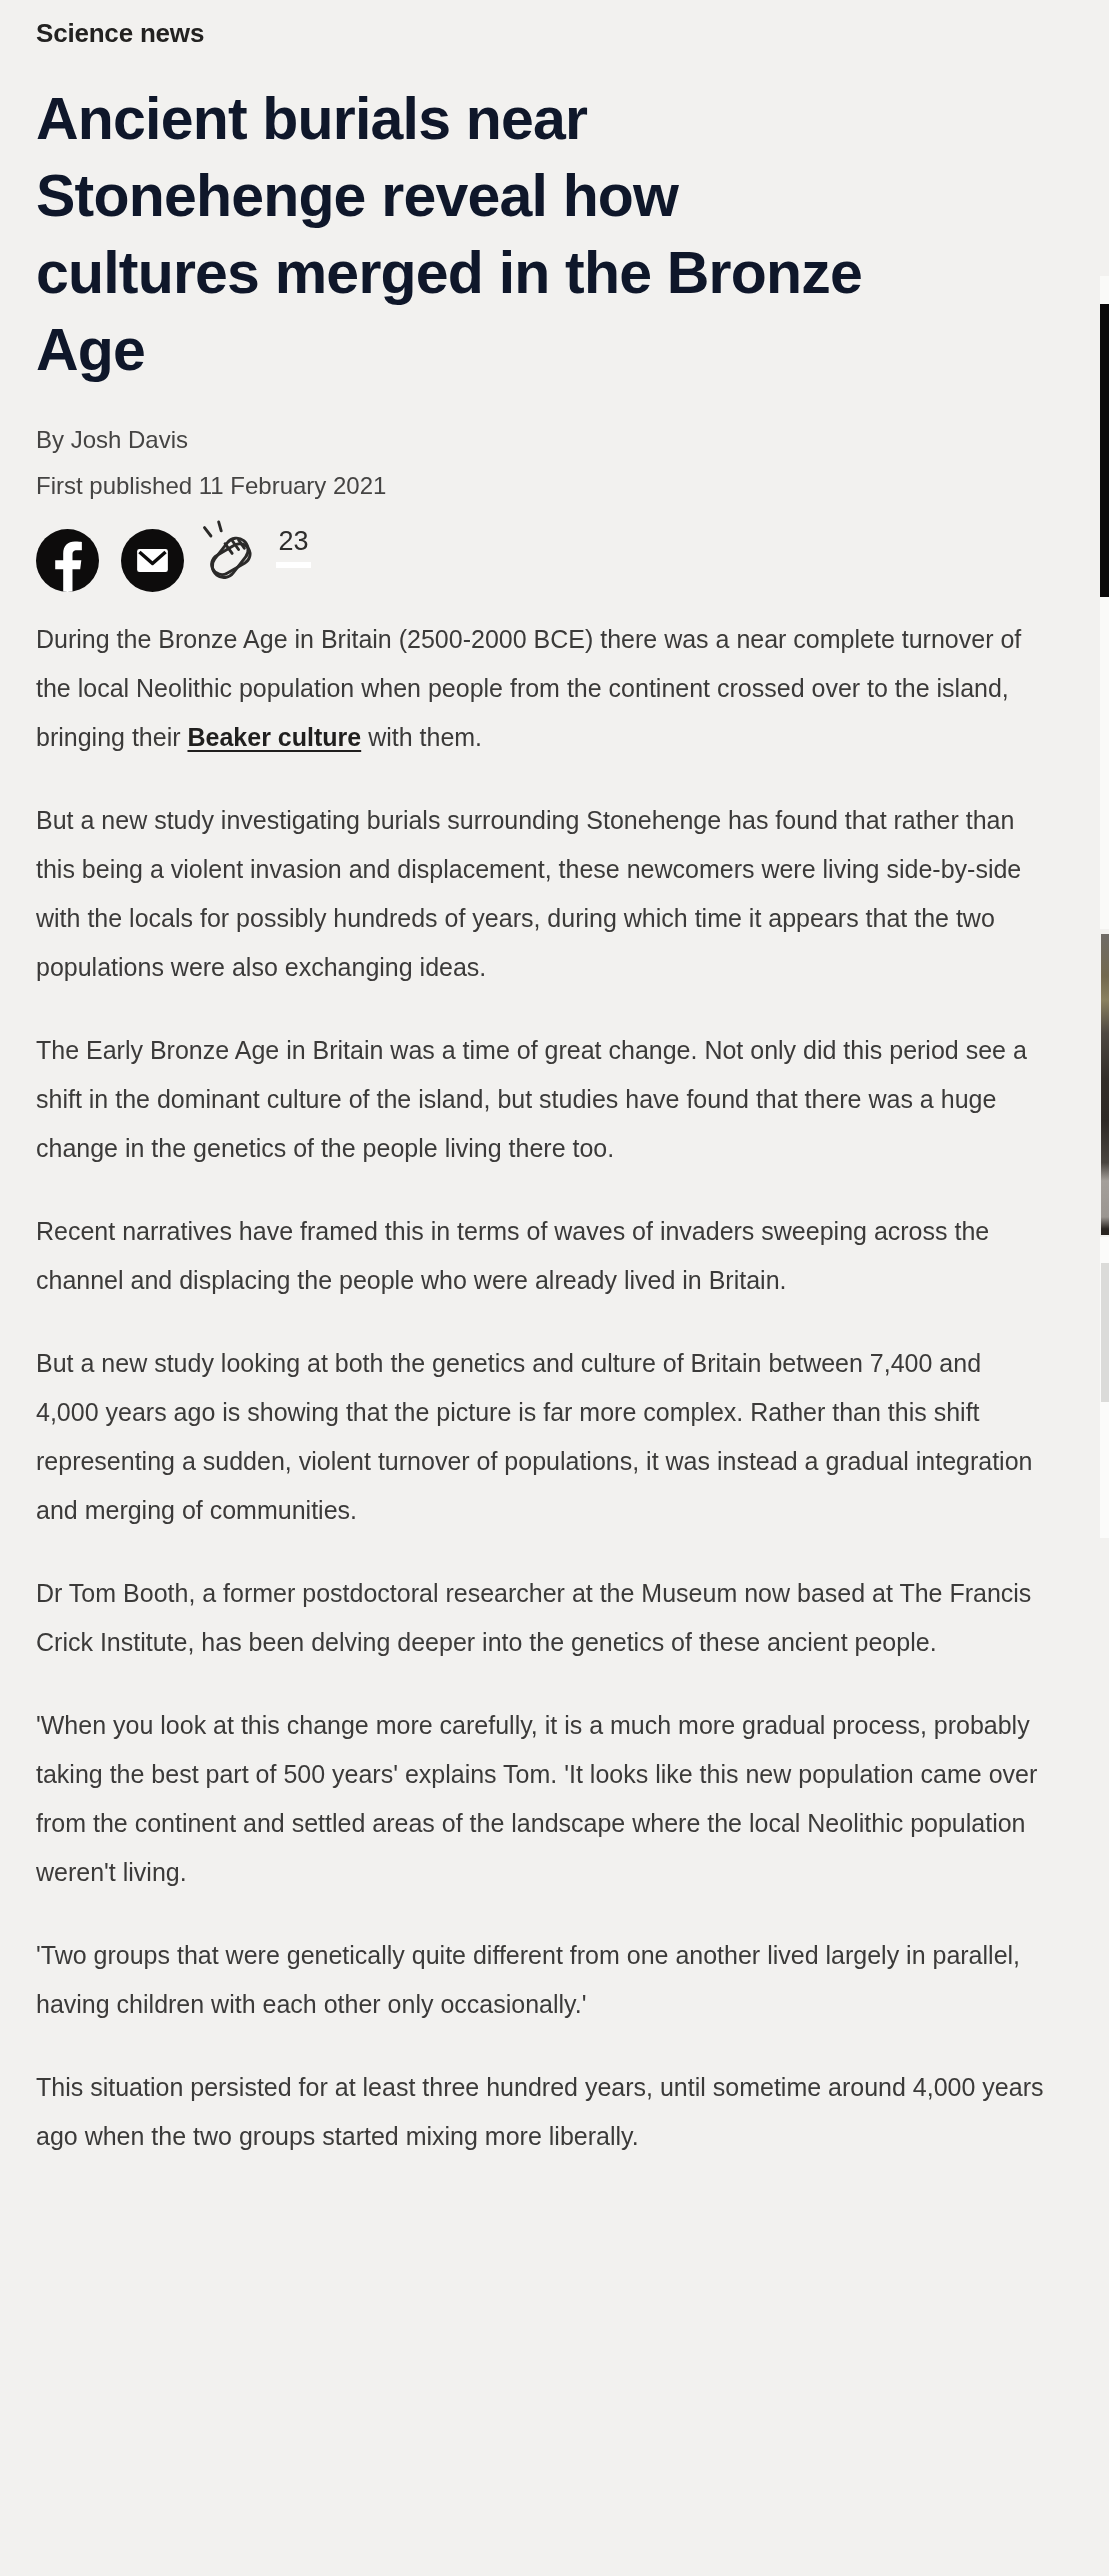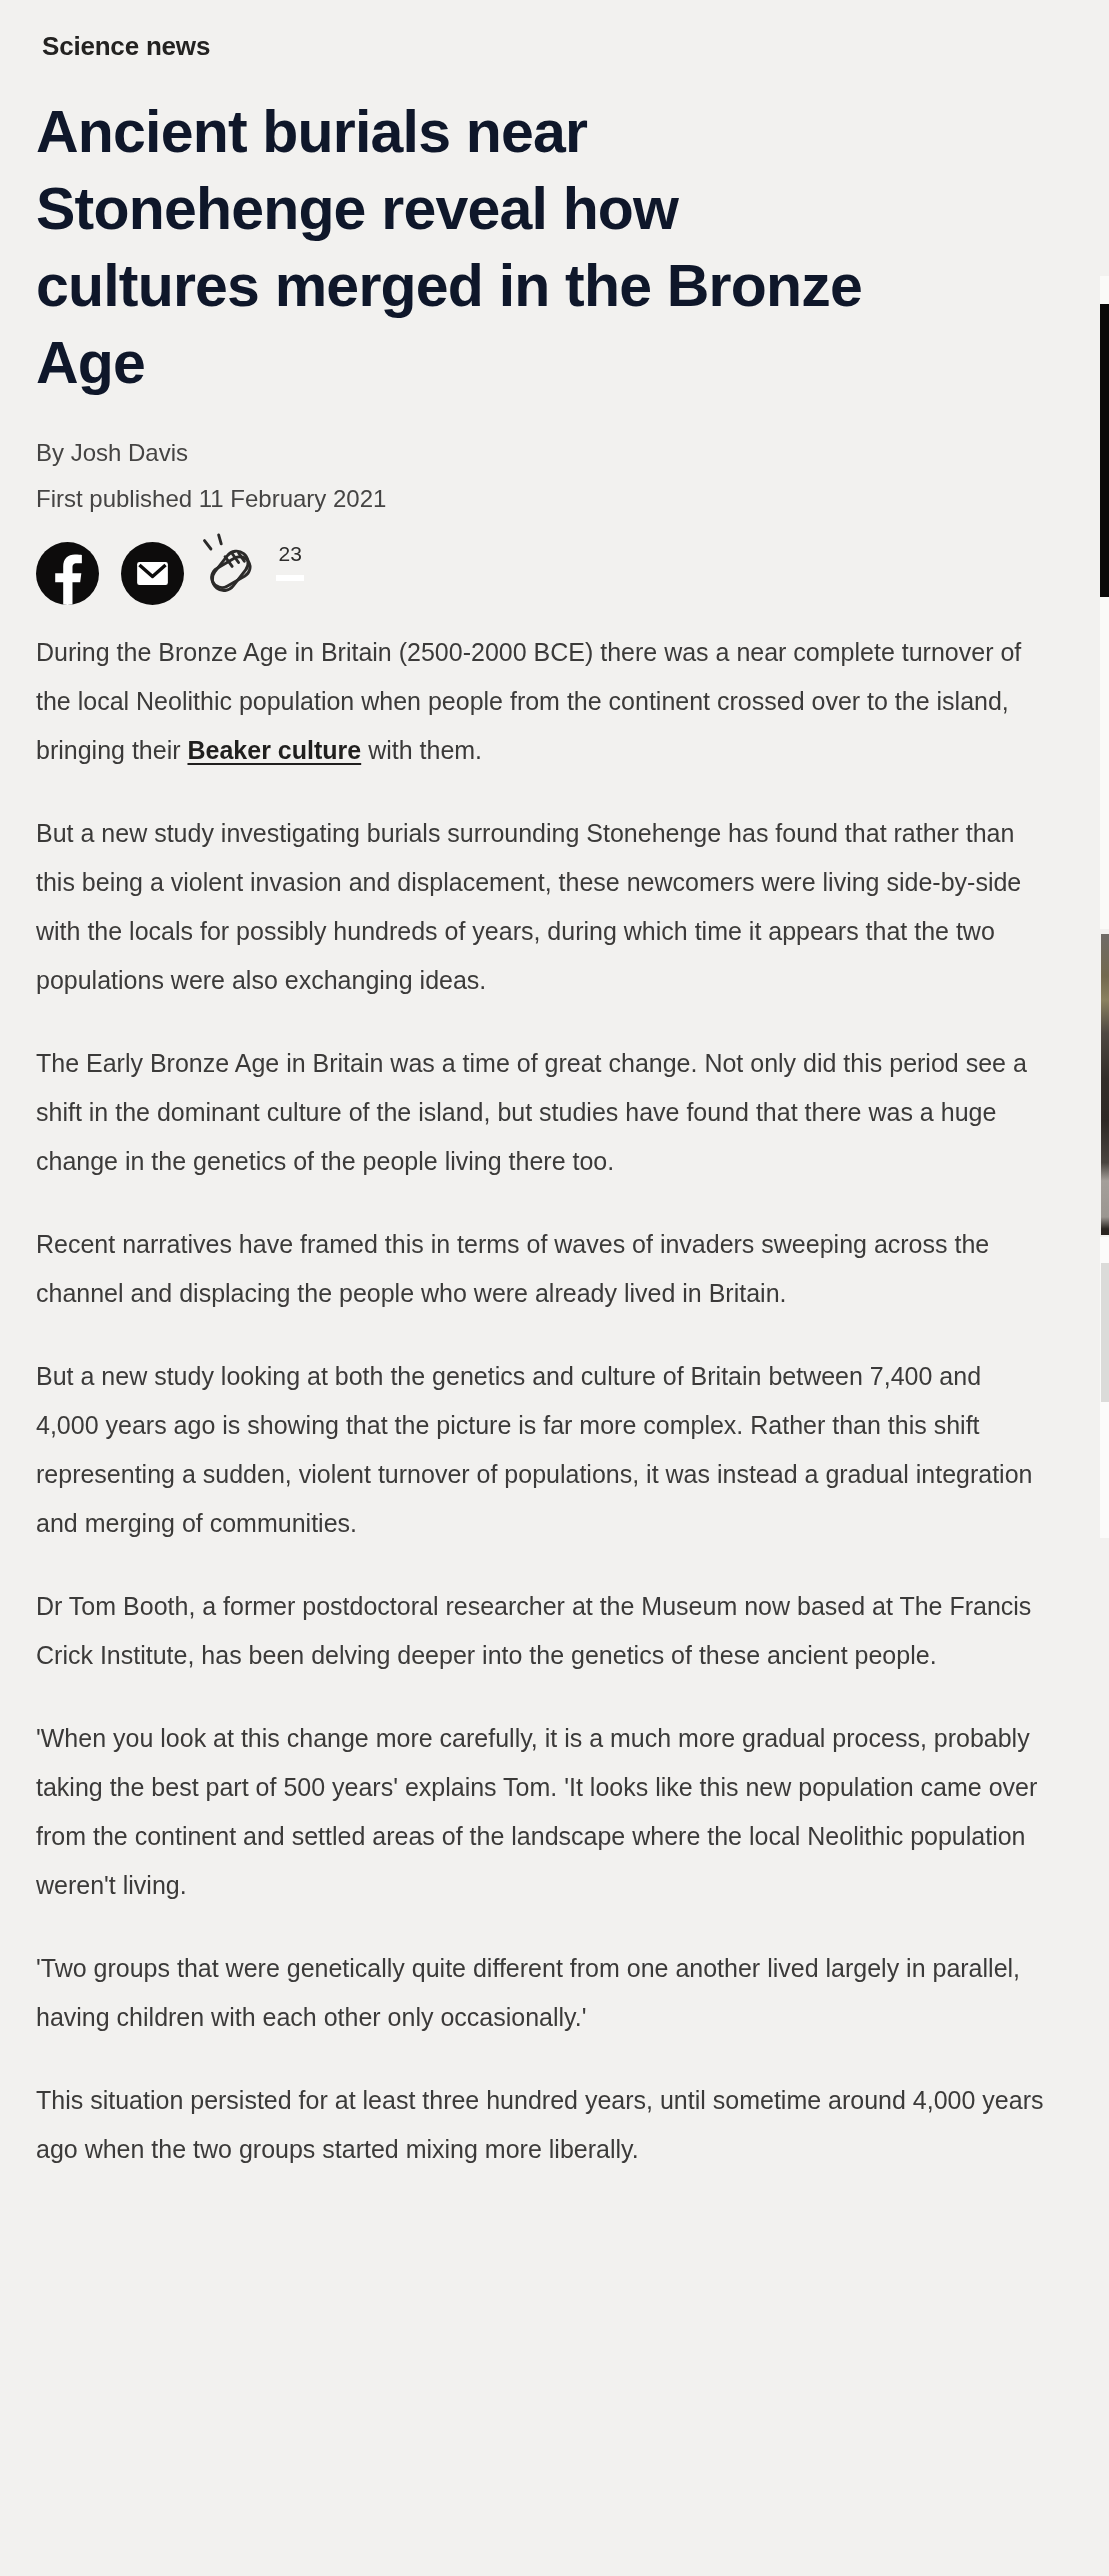--- a/index.html
+++ b/index.html
@@ -7,40 +7,40 @@
     width: 1110px; height: 2576px;
     background: #f2f1ef;
     font-family: "Liberation Sans", sans-serif;
     overflow: hidden;
     position: relative;
     -webkit-font-smoothing: antialiased;
   }
   .article { position: absolute; left: 36px; top: 0; width: 1011px; }
 
   .kicker {
-    padding-top: 31px;
+    padding-top: 18px;
     font-size: 26px; line-height: 31px; font-weight: 700;
-    color: #232221; letter-spacing: -0.2px; margin-left: 6px;
+    color: #232221; letter-spacing: -0.2px;
   }
   h1.headline {
     margin: 32px 0 4px 0;
     font-size: 59px; line-height: 77px; font-weight: 700;
     color: #0f172a; letter-spacing: -0.8px;
   }
   h1.headline span { display: block; }
 
   .byline { margin-top: 28px; font-size: 24px; line-height: 46px; color: #454443; }
 
   .share-row { margin-top: 20px; display: flex; align-items: flex-start; height: 69px; }
   .circle-btn { width: 63px; height: 63px; display: block; cursor: pointer; }
   .circle-btn.email { margin-left: 21.6px; }
   .clap-btn { margin-left: 15.4px; margin-top: -10.8px; width: 65px; height: 72px; display: block; cursor: pointer; }
   .clap-count {
     margin-left: 12.3px; margin-top: -4.6px; display: inline-block;
-    font-size: 21px; line-height: 34px; color: #2e2d2c;
+    font-size: 27px; line-height: 34px; color: #2e2d2c;
     text-decoration: none; border-bottom: 6.2px solid #ffffff; padding: 0 2.3px 3.1px 2.3px;
     cursor: pointer;
   }
 
   .paras { margin-top: 17px; }
   p.para {
     width: 1011px; margin: 0 0 34px 0;
     font-size: 25px; line-height: 49px; color: #3b3a39;
   }
   a.inline-link {

